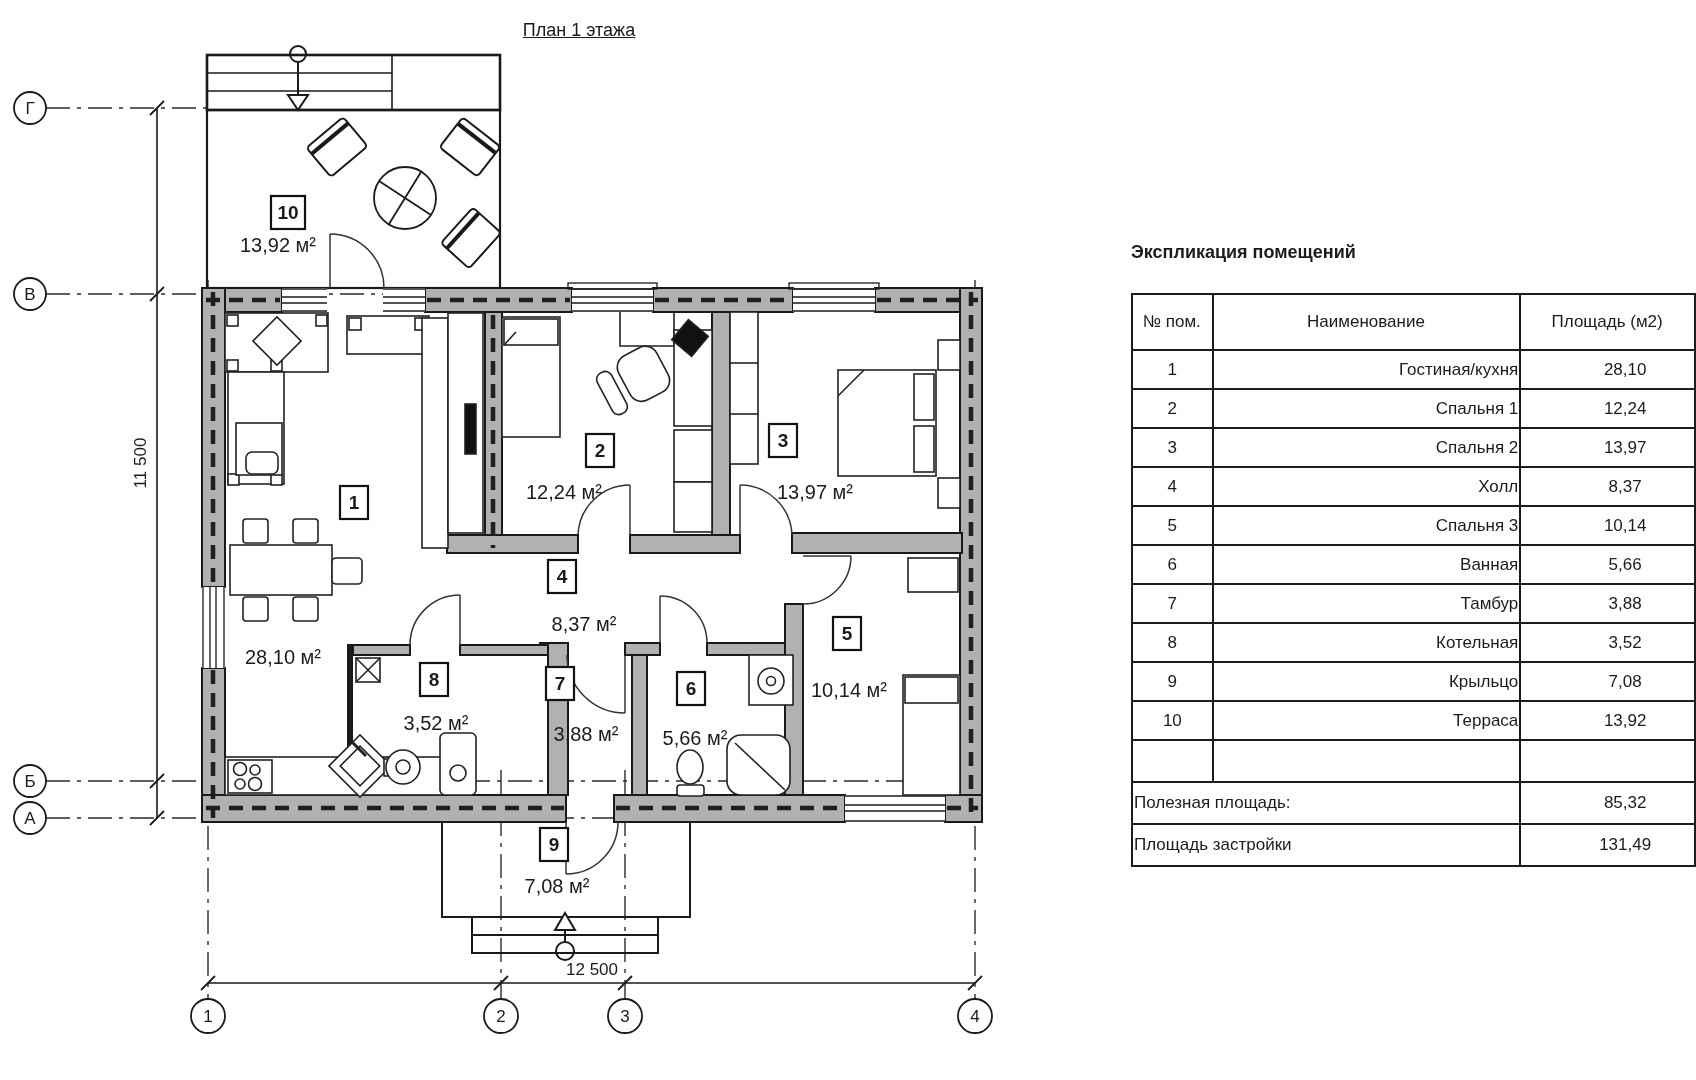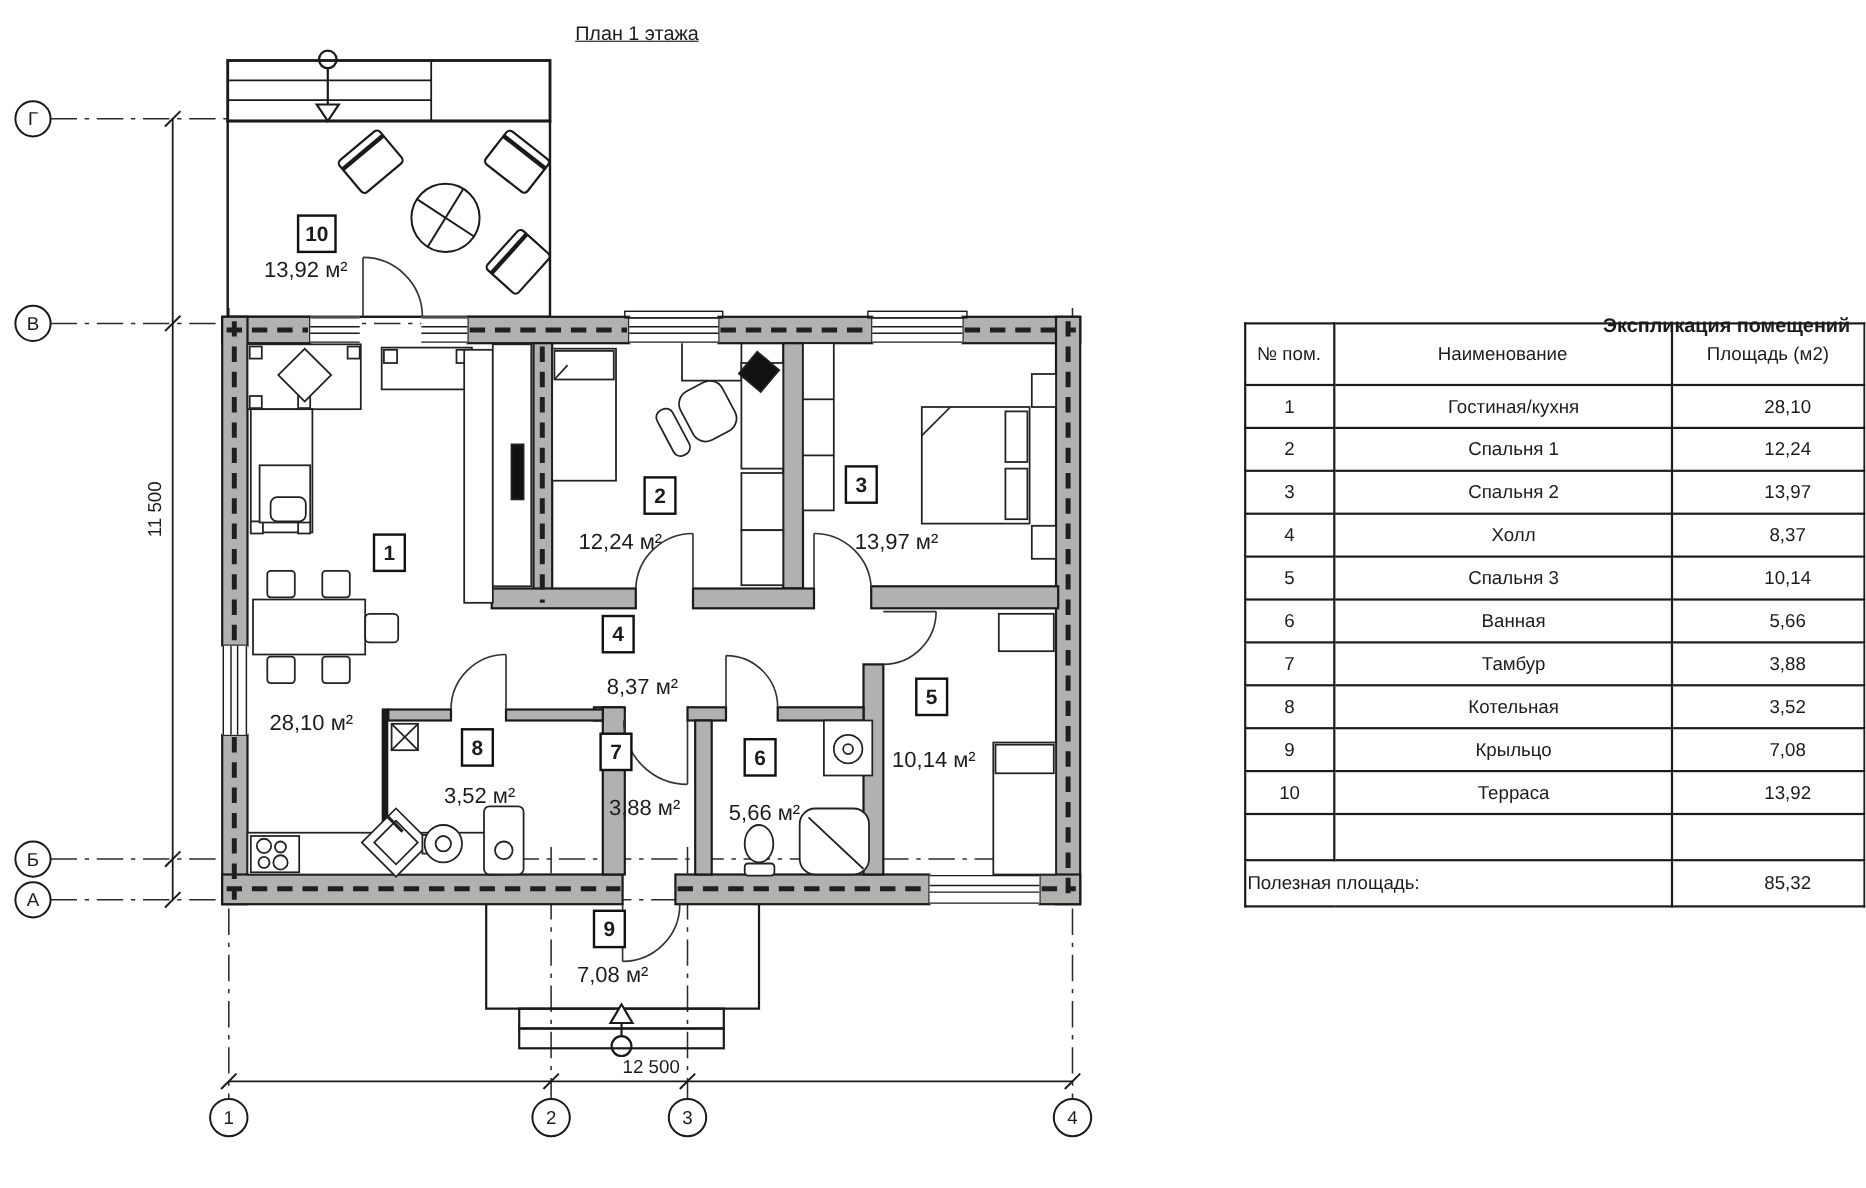--- a/index.html
+++ b/index.html
@@ -1,28 +1,28 @@
 <!DOCTYPE html>
 <html><head>
 <meta charset="utf-8">
 <style>
   html,body{margin:0;padding:0;background:#ffffff;}
   .canvas{position:relative;width:1696px;height:1080px;background:#ffffff;overflow:hidden;
           font-family:"Liberation Sans",sans-serif;color:#1b1b1b;}
   .plan-title{position:absolute;left:419px;top:20px;width:320px;text-align:center;
               font-size:18px;font-weight:normal;text-decoration:underline;}
-  .expl-title{position:absolute;left:1131px;top:242px;width:551px;text-align:right;
-              font-size:18px;font-weight:bold;margin-top:44px;}
+  .expl-title{position:absolute;left:1131px;top:242px;width:551px;text-align:left;
+              font-size:18px;font-weight:bold;}
   svg.plan{position:absolute;left:0;top:0;}
   svg text{font-family:"Liberation Sans",sans-serif;fill:#1b1b1b;}
   .expl{position:absolute;left:1131px;top:293px;border-collapse:collapse;table-layout:fixed;
         font-size:17px;color:#1b1b1b;}
   .expl td,.expl th{border:2px solid #1c1c1c;font-weight:normal;overflow:hidden;white-space:nowrap;}
   .expl .c-num{width:81px;text-align:center;}
-  .expl .c-name{width:321px;text-align:center;padding-left:20px;}
+  .expl .c-name{width:321px;text-align:right;padding-left:20px;}
   .expl .c-area{width:149px;text-align:center;padding-left:36px;}
   .expl .hrow th{height:52px;text-align:center;padding-left:0;}
   .expl .drow td{height:35px;}
   .expl .erow td{height:38px;}
   .expl .trow td{height:38px;}
   .expl .t-label{text-align:left;padding-right:14px;}
 </style>
 </head>
 <body>
 
@@ -508,16 +508,20 @@
     </tr>
     <tr class="erow">
       <td class="c-num"></td>
           <td class="c-name"></td>
           <td class="c-area"></td>
     </tr>
     <tr class="trow">
       <td class="t-label" colspan="2">Полезная площадь:</td>
       <td class="c-area">85,32</td>
     </tr>
+    <tr class="trow">
+      <td class="t-label" colspan="2">Площадь застройки</td>
+      <td class="c-area">131,49</td>
+    </tr>
   </tbody>
     </table>
 
 </div>
 
 </body></html>

